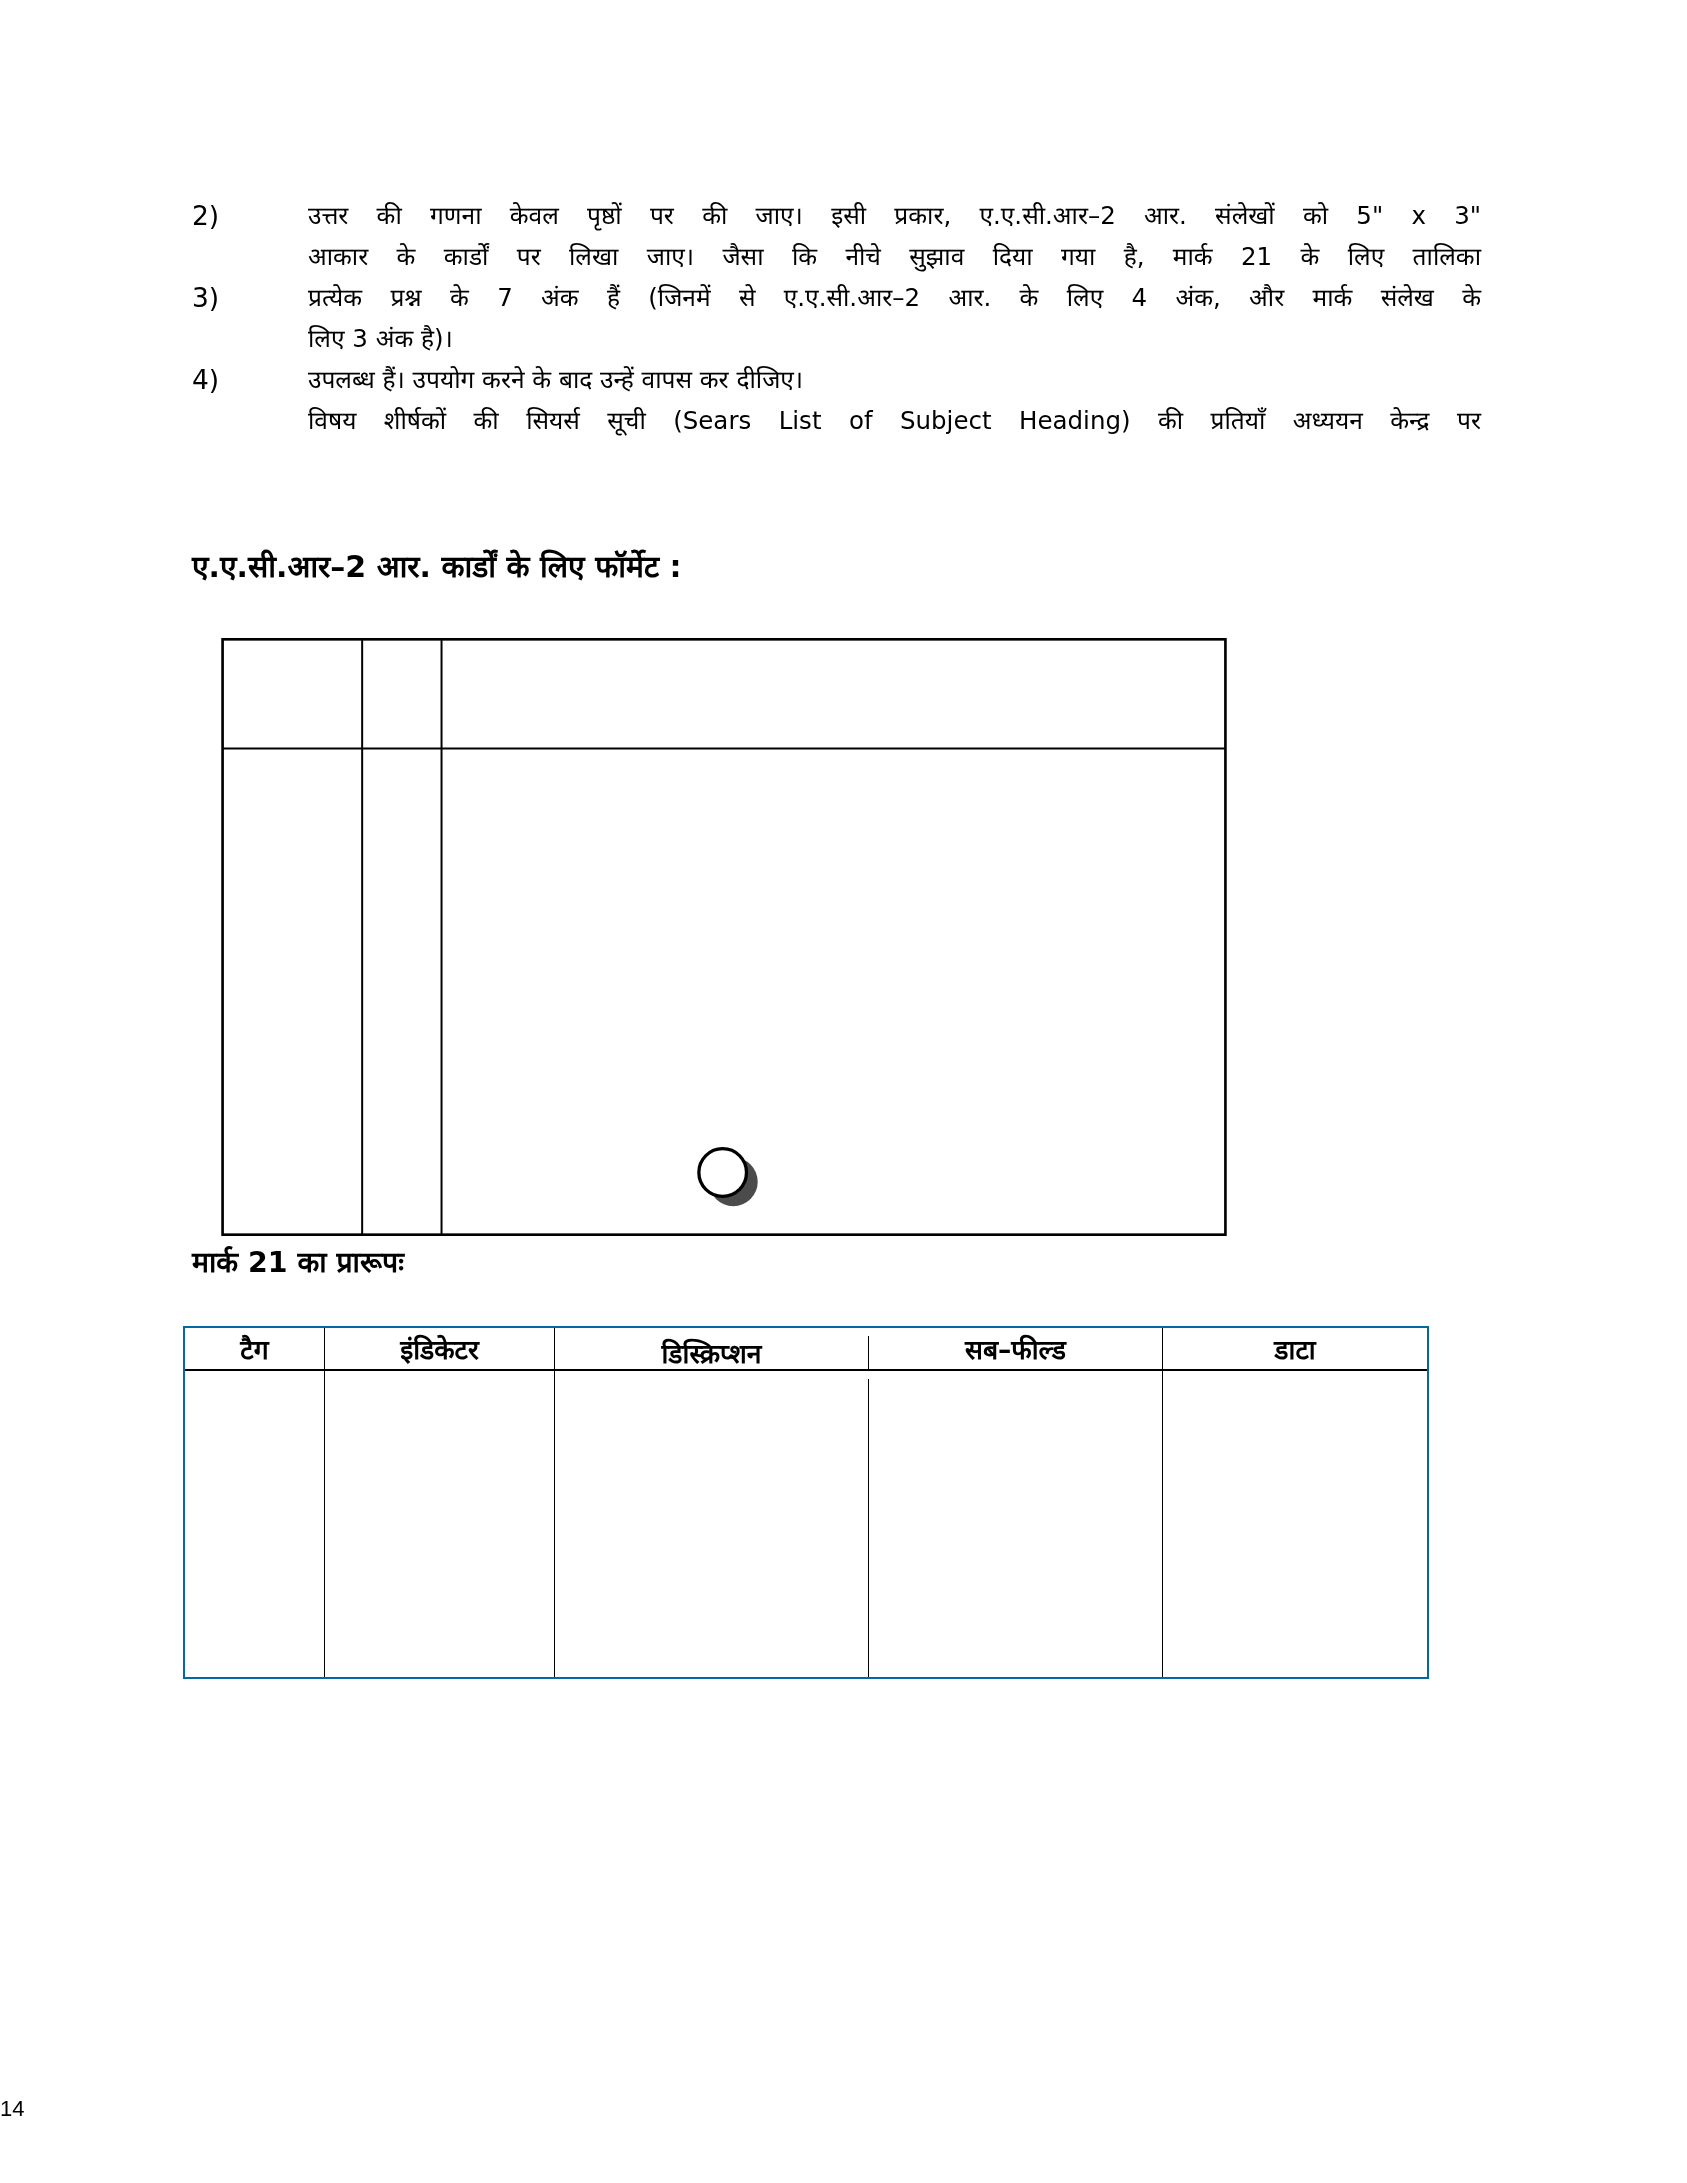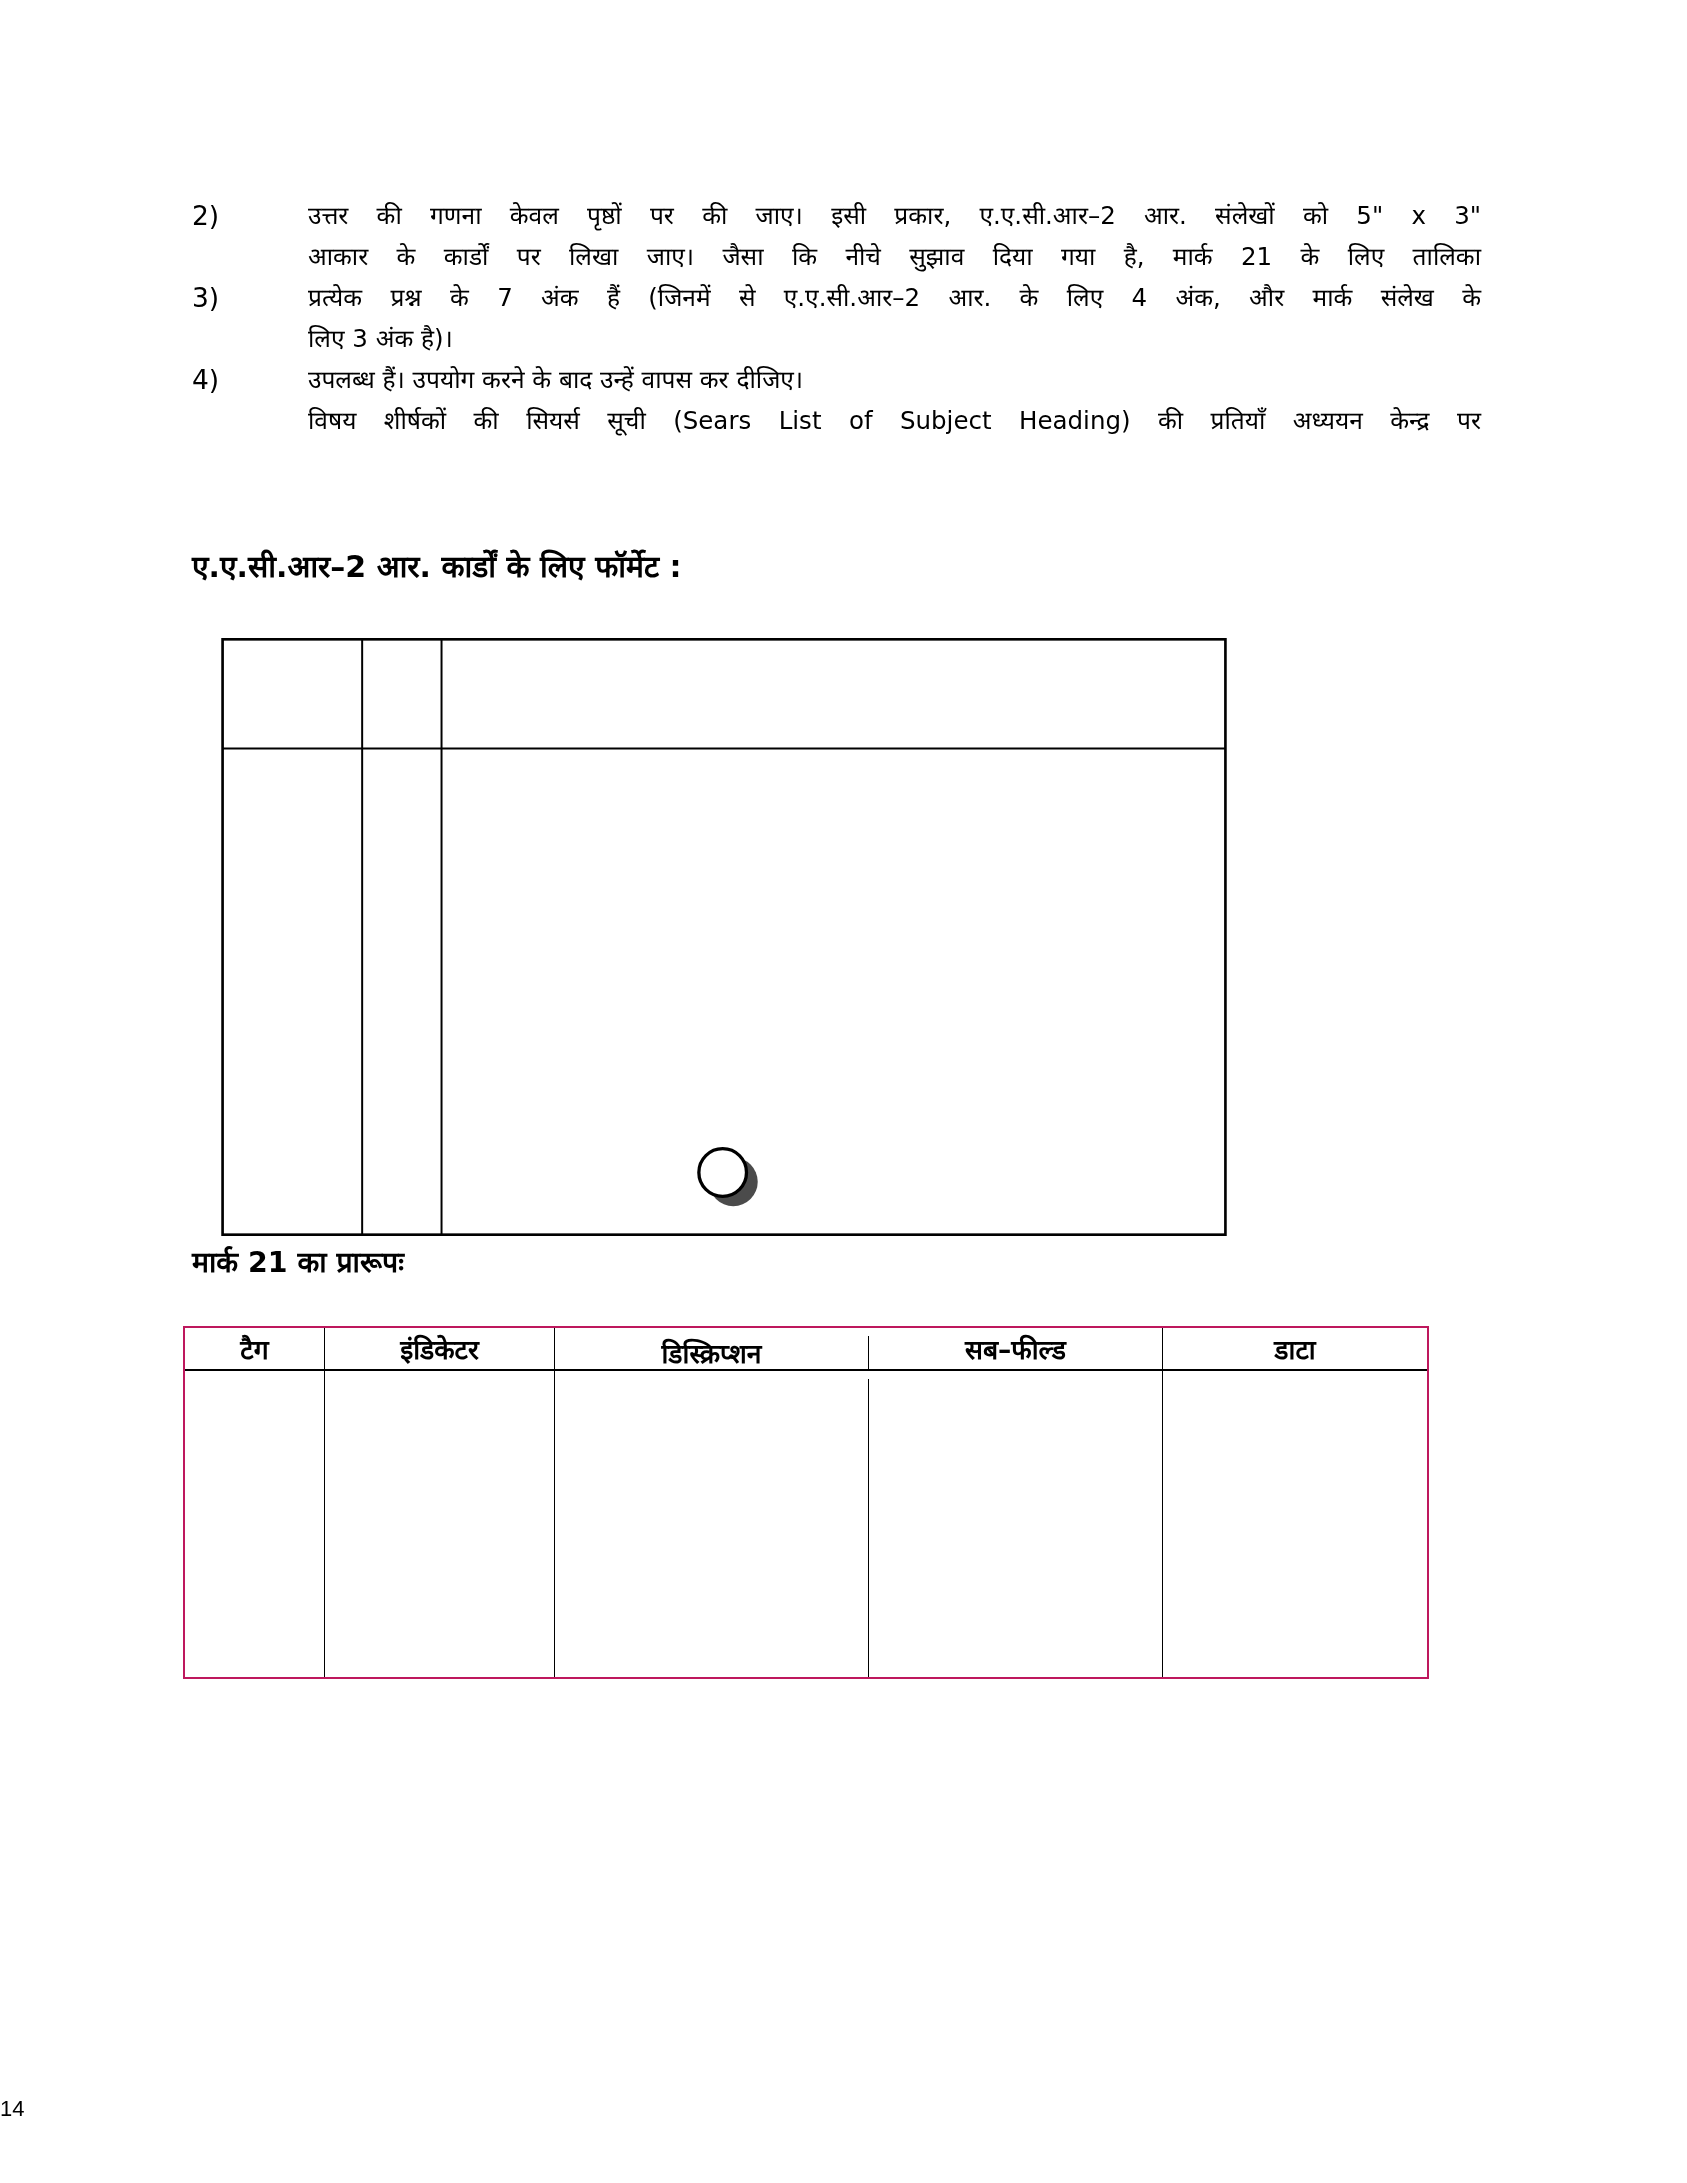--- a/index.html
+++ b/index.html
@@ -30,21 +30,21 @@
     font-weight:bold;font-size:30px;line-height:34px;
     white-space:nowrap;
   }
   #aacr-heading{top:550px;}
   #marc-heading{top:1246px;font-size:28.4px;}
   
   #card-diagram{position:absolute;left:221px;top:638px;}
   
   #marc-table{
     position:absolute;left:183px;top:1326px;width:1246px;
-    border:2px solid #be185d;box-sizing:border-box;
+    border:2px solid #0369a1;box-sizing:border-box;
     background:#fff;
   }
   .hrow{display:flex;height:41px;border-bottom:2px solid #000;}
   .brow{display:flex;height:306px;}
   .cell{
     box-sizing:border-box;
     border-right:1.3px solid #000;
     display:flex;align-items:center;justify-content:center;
   }
   .cell:last-child{border-right:none;flex:1;}

